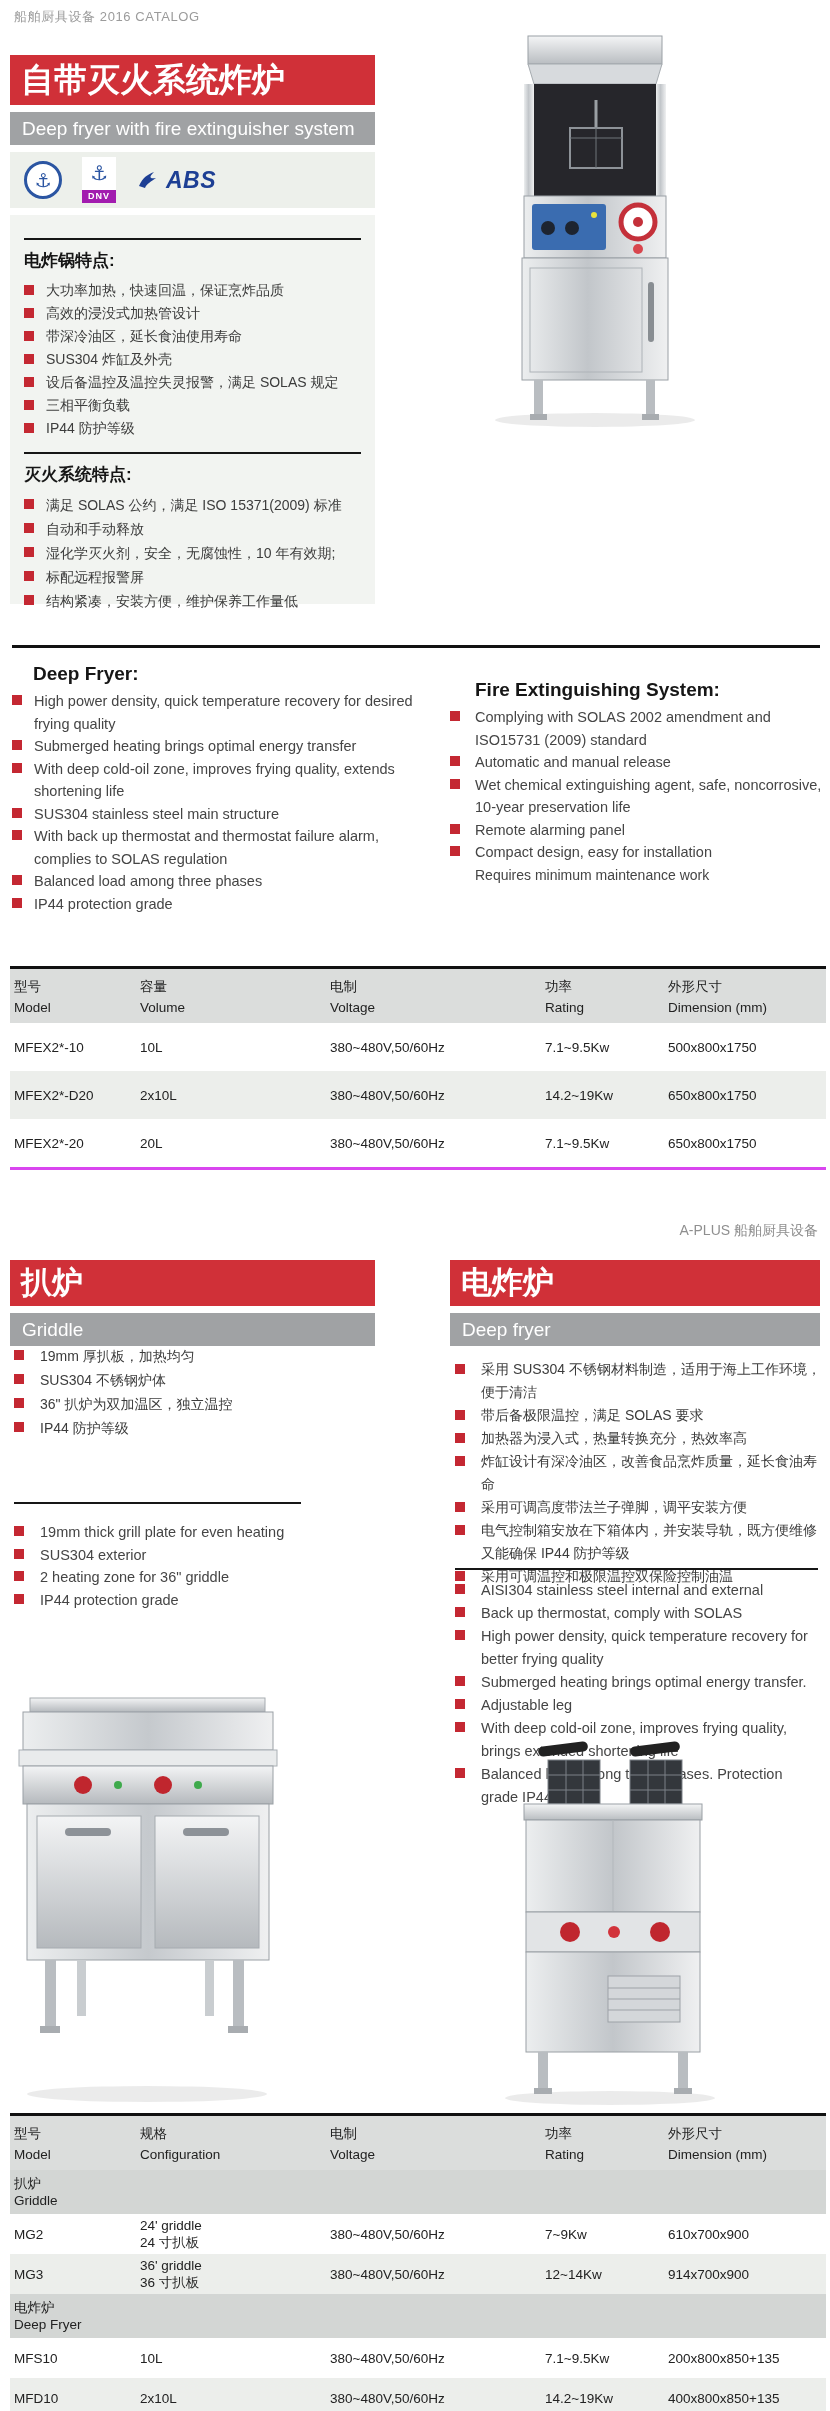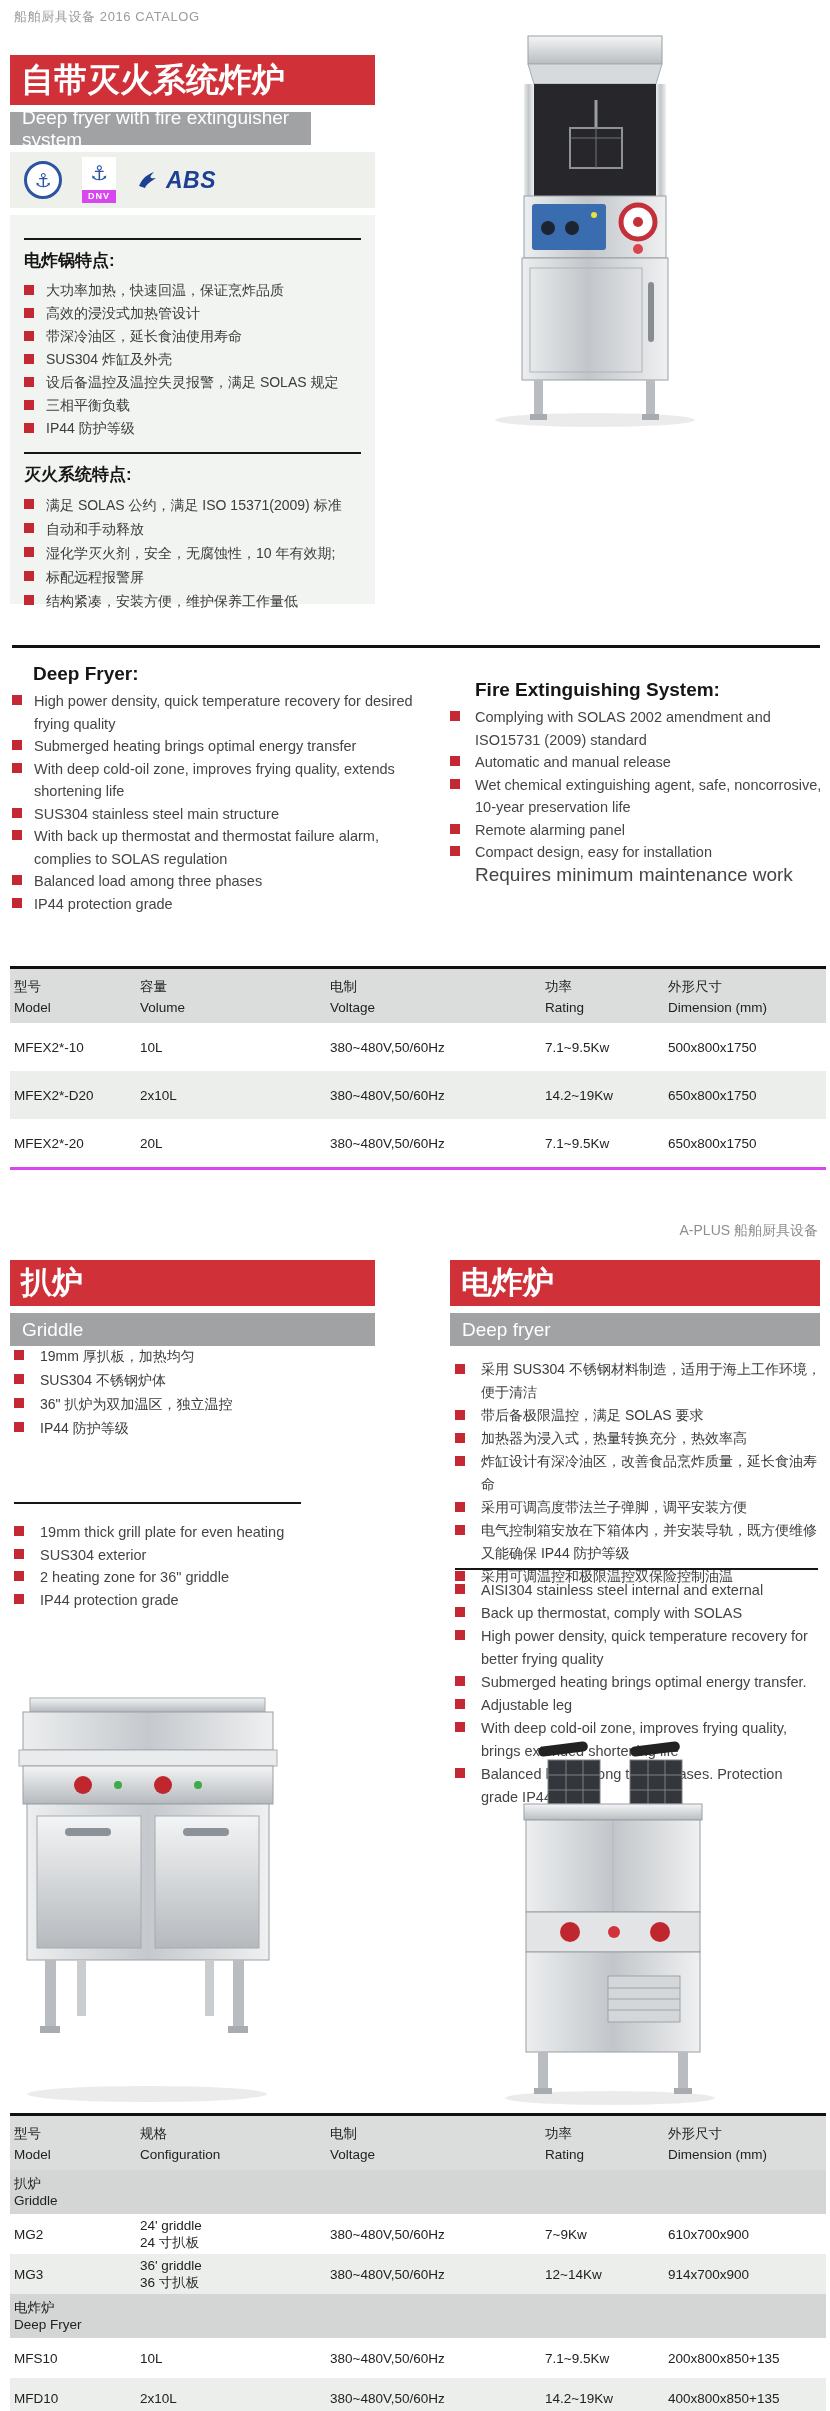--- a/index.html
+++ b/index.html
@@ -9,31 +9,31 @@
   .catalog-header{position:absolute;left:14px;top:8px;font-size:13px;color:#9b9b9b;letter-spacing:.6px;}
 
   .banner-red{position:absolute;background:#D03038;color:#fff;font-weight:bold;
               display:flex;align-items:center;padding-left:11px;box-sizing:border-box;}
   #b1r{left:10px;top:55px;width:365px;height:50px;font-size:33px;}
   #b2lr{left:10px;top:1260px;width:365px;height:46px;font-size:31px;}
   #b2rr{left:450px;top:1260px;width:370px;height:46px;font-size:31px;}
 
   .banner-gray{position:absolute;background:#A0A2A4;color:#fff;display:flex;align-items:center;
                padding-left:12px;font-size:19px;box-sizing:border-box;}
-  #b1g{left:10px;top:112px;width:301px;height:33px;}
+  #b1g{left:10px;top:112px;width:365px;height:33px;}
   #b2lg{left:10px;top:1313px;width:365px;height:33px;}
   #b2rg{left:450px;top:1313px;width:370px;height:33px;}
 
   .logos{position:absolute;left:10px;top:152px;width:365px;height:56px;background:#EDF0EB;
          display:flex;align-items:center;gap:20px;padding-left:14px;box-sizing:border-box;}
   .ccs{width:38px;height:38px;border:3px solid #2B55A2;border-radius:50%;background:#fff;
        display:flex;align-items:center;justify-content:center;color:#2B55A2;font-size:19px;box-sizing:border-box;}
   .dnv{width:34px;height:46px;display:flex;flex-direction:column;}
   .dnv-top{height:33px;background:#fff;color:#2B55A2;font-size:20px;text-align:center;line-height:33px;}
-  .dnv-bar{height:13px;background:#d946ef;color:#fff;font-size:9px;font-weight:bold;text-align:center;line-height:13px;letter-spacing:1px;}
+  .dnv-bar{height:13px;background:#a21caf;color:#fff;font-size:9px;font-weight:bold;text-align:center;line-height:13px;letter-spacing:1px;}
   .abs{display:flex;align-items:center;gap:4px;color:#1D3F94;}
   .abs b{font-size:23px;font-style:italic;letter-spacing:.5px;}
 
   .features-box{position:absolute;left:10px;top:215px;width:365px;height:389px;background:#F2F4F1;
                 box-sizing:border-box;padding:0 14px;}
   .rule{background:#161616;height:2px;}
   .rule-top{margin-top:23px;}
   .rule-mid{margin-top:12px;}
   h3{margin:0;}
   .cn-head{font-size:17px;font-weight:bold;color:#161616;margin:9px 0 7px;}
@@ -50,21 +50,21 @@
   #photo1{position:absolute;left:468px;top:30px;width:255px;height:398px;margin:0;}
   #photo2{position:absolute;left:5px;top:1658px;width:285px;height:448px;margin:0;}
   #photo3{position:absolute;left:458px;top:1738px;width:305px;height:368px;margin:0;}
 
   #rule-en{position:absolute;left:12px;top:645px;width:808px;height:3px;background:#111;}
   #en-left{position:absolute;left:12px;top:662px;width:405px;}
   #en-left .en-head{margin:0 0 4px 21px;}
   #en-right{position:absolute;left:450px;top:662px;width:372px;}
   #en-right .en-head{margin:16px 0 4px 25px;}
   #en-right .sq{margin-right:15px;}
-  .cont-line{margin-left:25px;font-size:19px;line-height:22.5px;color:#454545;}
+  .cont-line{margin-left:25px;font-size:14px;line-height:22.5px;color:#454545;}
 
   table.spec{position:absolute;left:10px;width:816px;border-collapse:collapse;table-layout:fixed;
              border-top:3px solid #111;border-bottom:3px solid #d946ef;}
   #table1{top:966px;}
   #table2{top:2113px;}
   table.spec th{background:#DBDDDC;text-align:left;font-weight:normal;font-size:13.5px;color:#222;
                 line-height:21px;padding:7px 0 5px 4px;white-space:pre-line;vertical-align:top;}
   table.spec td{font-size:13.5px;color:#222;padding:0 0 0 4px;height:48px;white-space:pre-line;
                 line-height:17px;vertical-align:middle;}
   table.spec tr.shade{background:#ECEEEB;}

